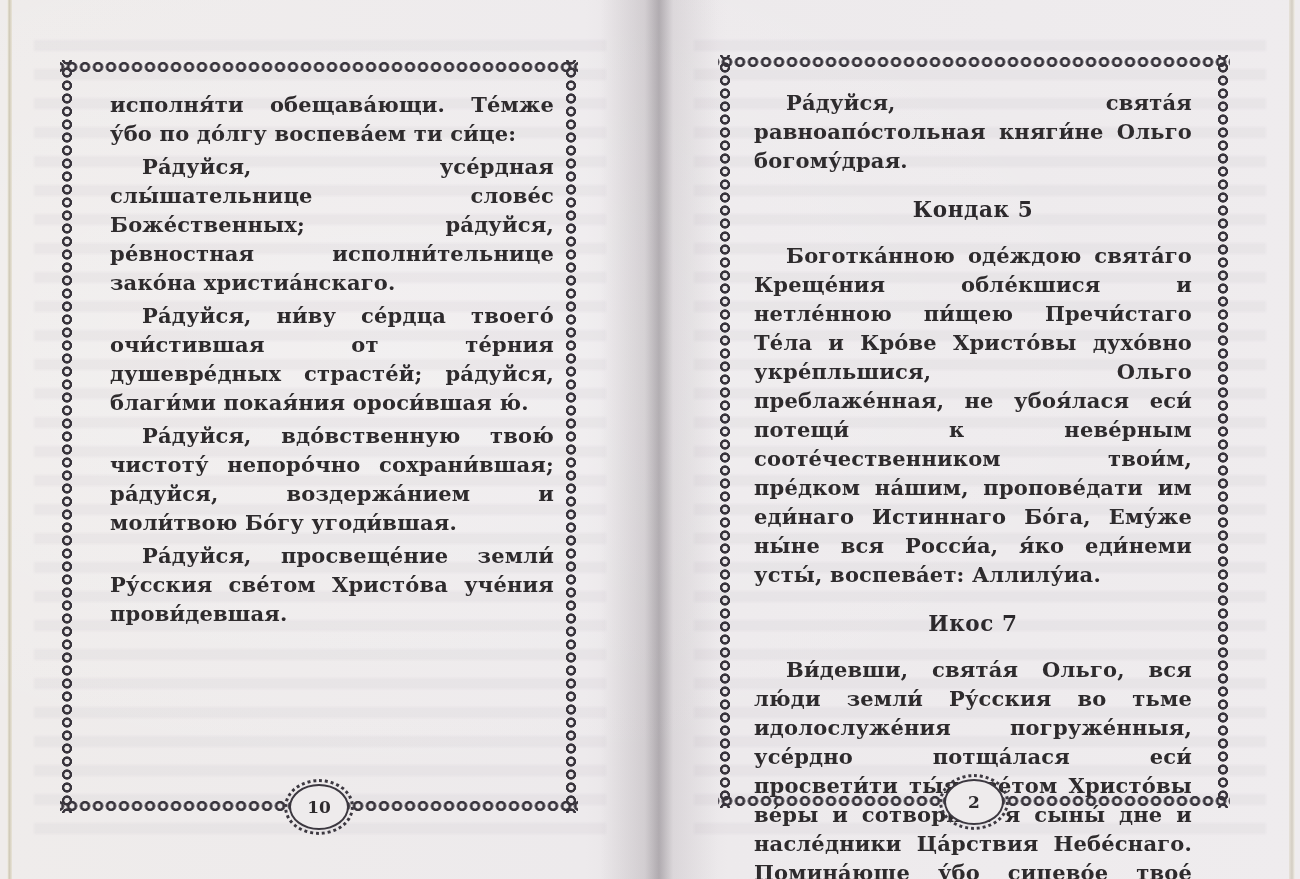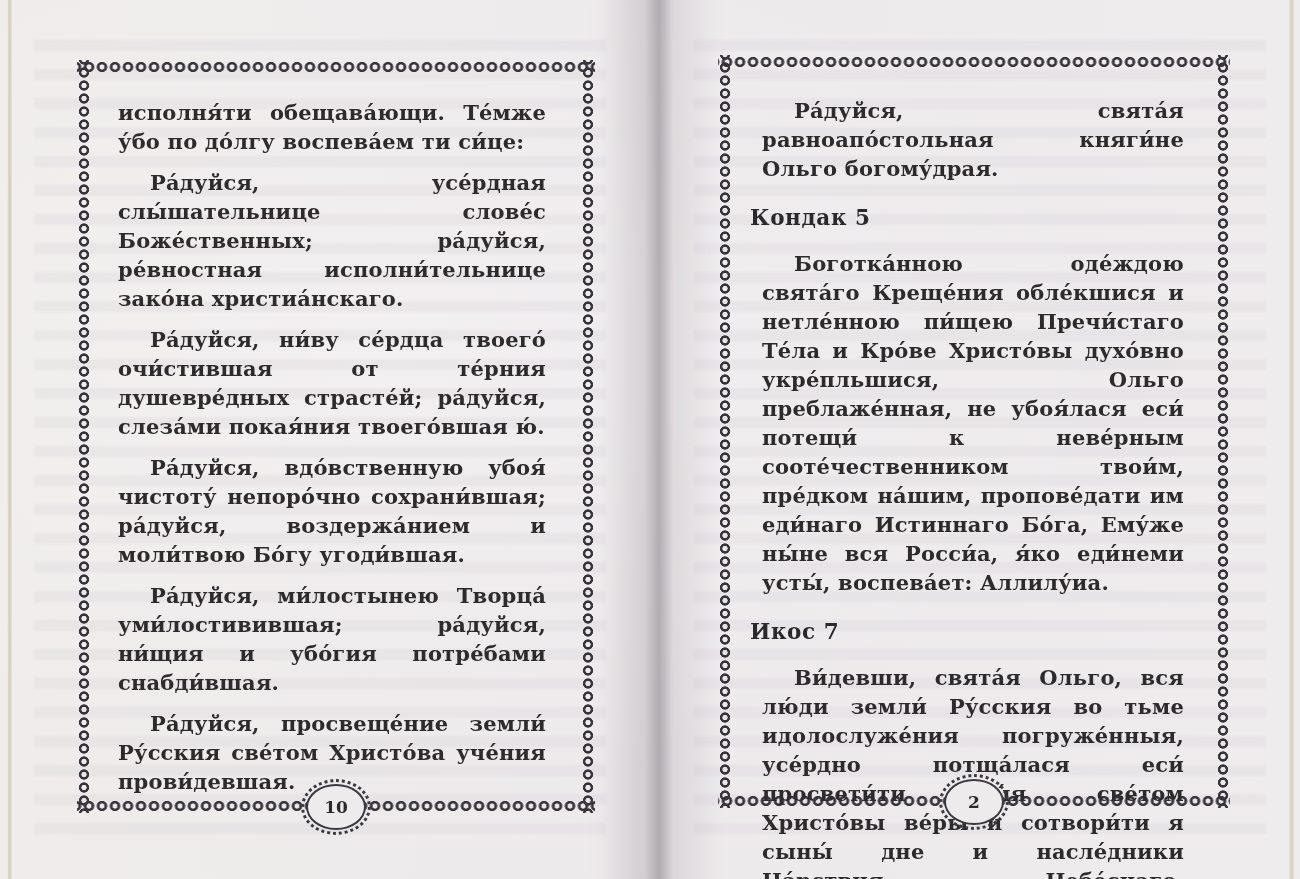--- a/index.html
+++ b/index.html
@@ -26,21 +26,21 @@
       rgba(92,85,92,.38) 50%,
       rgba(120,112,118,.10) 62%,
       rgba(120,112,118,0) 100%);
   }
   .page{position:absolute;top:0;height:879px;}
   .page-left{left:0;width:640px;}
   .page-right{left:660px;width:640px;}
 
   
   .frame{position:absolute;}
-  .frame-left{left:77px;top:60px;width:518px;height:753px;}
+  .frame-left{left:60px;top:60px;width:518px;height:753px;}
   .frame-right{left:58px;top:55px;width:512px;height:753px;}
   .orn{
     position:absolute;
     background-image:radial-gradient(circle, rgba(56,52,60,0) 2.4px, #38343c 3px 4.7px, rgba(56,52,60,0) 5.4px);
     background-size:13px 14px;background-position:center;
     filter:drop-shadow(0 0 .4px rgba(56,52,60,.6));
   }
   .orn-top{left:0;right:0;top:0;height:14px;}
   .orn-bottom{left:0;right:0;bottom:0;height:14px;}
   .orn-left{top:0;bottom:0;left:0;width:14px;background-size:14px 13px;}
@@ -54,24 +54,24 @@
     display:flex;align-items:center;justify-content:center;
     font-size:17px;font-weight:700;color:#2d2a2d;z-index:3;
   }
 
   .text{
     position:absolute;color:#2e2b2d;font-weight:700;
     text-align:justify;font-size:21px;line-height:29px;letter-spacing:.2px;
   }
   .text-left{left:106px;top:86px;width:452px;}
   .text-right{left:90px;top:84px;width:446px;}
-  .text p{margin:12px;text-indent:32px;}
+  .text p{margin:4px;text-indent:32px;}
   .text p.noindent{text-indent:0;}
   .heading{
-    text-align:left;font-size:21.5px;font-weight:700;letter-spacing:.6px;
+    text-align:center;font-size:21.5px;font-weight:700;letter-spacing:.6px;
     margin:20px 0 17px 0;color:#2c292c;
   }
   
   .ghost{
     position:absolute;left:34px;right:34px;top:40px;bottom:40px;pointer-events:none;
     background:repeating-linear-gradient(180deg,
       rgba(125,118,138,.055) 0 11px, rgba(125,118,138,0) 11px 29px);
     filter:blur(1.1px);
   }
 </style>
@@ -91,23 +91,22 @@
       <div class="orn orn-bottom"></div>
       <div class="orn orn-left"></div>
       <div class="orn orn-right"></div>
       <div class="pagenum">
         <span>10</span>
       </div>
     </div>
     <div class="text text-left">
       <p class="noindent">исполня́ти обещава́ющи. Те́мже у́бо по до́лгу воспева́ем ти си́це:</p>
       <p>Ра́дуйся, усе́рдная слы́шательнице слове́с Боже́ственных; ра́дуйся, ре́вностная исполни́тельнице зако́на христиа́нскаго.</p>
-      <p>Ра́дуйся, ни́ву се́рдца твоего́ очи́стившая от те́рния душевре́дных страсте́й; ра́дуйся, слеза́ми покая́ния твоего́вшая ю́.</p>
-      <p>Ра́дуйся, вдо́вственную убоя́ чистоту́ непоро́чно сохрани́вшая; ра́дуйся, воздержа́нием и моли́твою Бо́гу угоди́вшая.</p>
-      <p>Ра́дуйся, ми́лостынею Творца́ уми́лостивившая; ра́дуйся, ни́щия и убо́гия потре́бами снабди́вшая.</p>
+      <p>Ра́дуйся, ни́ву се́рдца твоего́ очи́стившая от те́рния душевре́дных страсте́й; ра́дуйся, благи́ми покая́ния ороси́вшая ю́.</p>
+      <p>Ра́дуйся, вдо́вственную твою́ чистоту́ непоро́чно сохрани́вшая; ра́дуйся, воздержа́нием и моли́твою Бо́гу угоди́вшая.</p>
       <p>Ра́дуйся, просвеще́ние земли́ Ру́сския све́том Христо́ва уче́ния прови́девшая.</p>
     </div>
   </div>
 
   <div class="page page-right">
     <div class="ghost"></div>
     <div class="frame frame-right">
       <div class="orn orn-top"></div>
       <div class="orn orn-bottom"></div>
       <div class="orn orn-left"></div>

